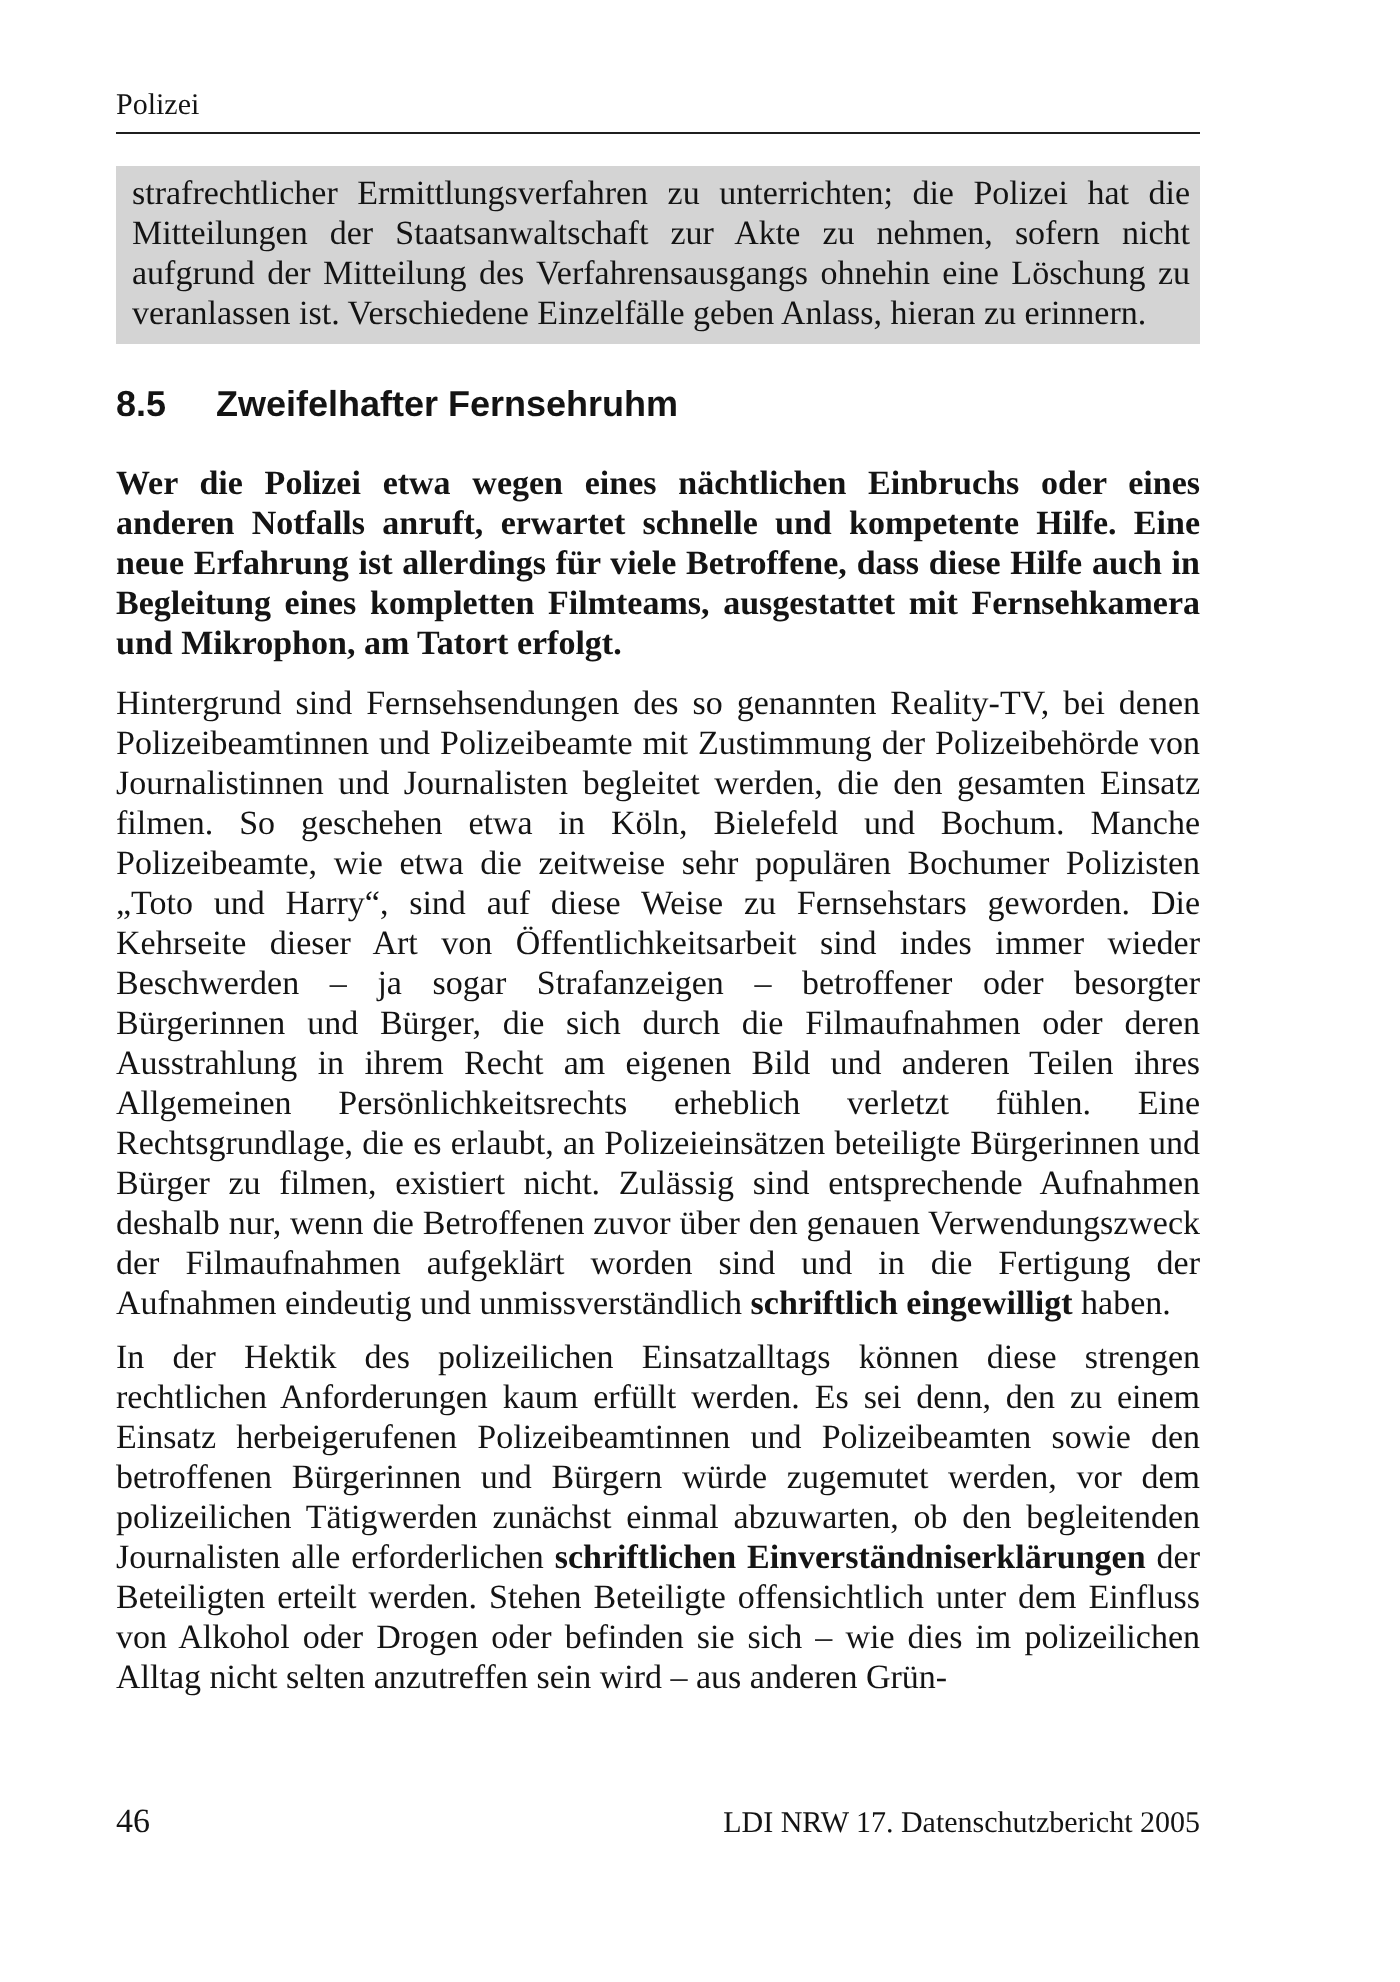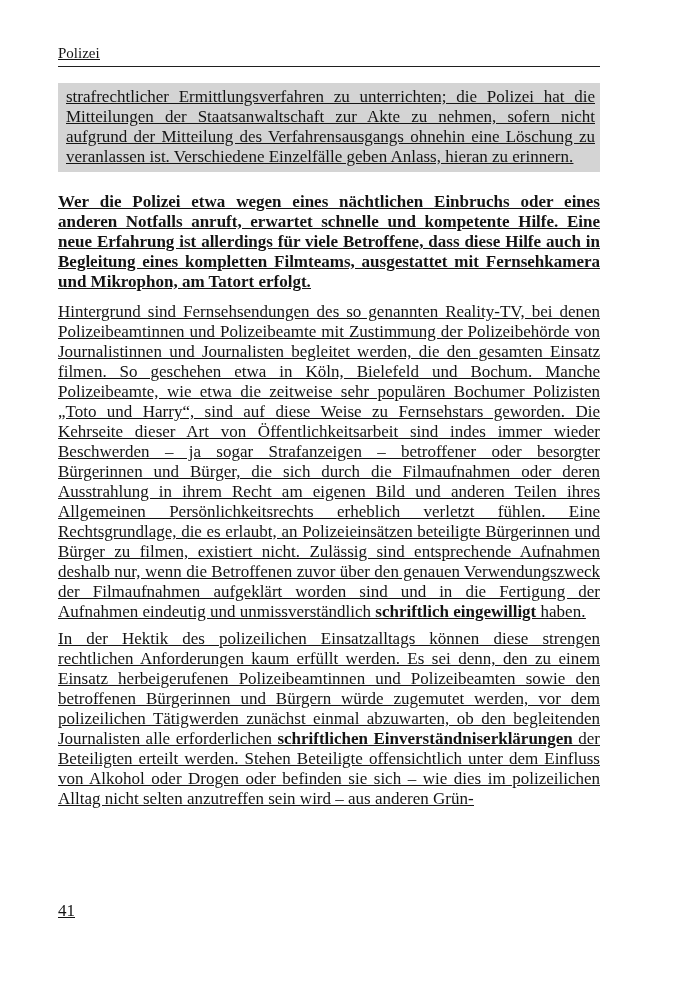--- a/index.html
+++ b/index.html
@@ -1,20 +1,20 @@
 <!DOCTYPE html>
 <html lang="de" style="--highlight: #d4d4d4; --text: #141414; --rule: #1f1f1f;"><head>
 <meta charset="utf-8">
 <style>
   :root {
     --highlight: #d4d4d4;
     --text: #141414;
     --rule: #1f1f1f;
   }
-  * { margin: 0; padding: 0; box-sizing: border-box; text-decoration: underline; }
+  * { margin: 0; padding: 0; box-sizing: border-box; }
   html, body { background: #ffffff; }
   .page {
     position: relative;
     width: 700px;
     height: 991px;
     background: #ffffff;
     color: var(--text);
     padding: 44px 100px 0 58px;
     font-family: "Liberation Serif", "DejaVu Serif", serif;
     overflow: hidden;
@@ -74,24 +74,29 @@
 <body>
 
 <div class="page">
 
   <div class="running-header">
     <span>Polizei</span>
   </div>
 
   <p class="highlight-par">strafrechtlicher Ermittlungsverfahren zu unterrichten; die Polizei hat die Mitteilungen der Staatsanwaltschaft zur Akte zu nehmen, sofern nicht aufgrund der Mitteilung des Verfahrensausgangs ohnehin eine Löschung zu veranlassen ist. Verschiedene Einzelfälle geben Anlass, hieran zu erinnern.</p>
 
+  <h2 class="section-heading">
+    <span class="secnum">8.5</span>
+    <span class="sectitle">Zweifelhafter Fernsehruhm</span>
+  </h2>
 
   <p class="body-par lead">Wer die Polizei etwa wegen eines nächtlichen Einbruchs oder eines anderen Notfalls anruft, erwartet schnelle und kompetente Hilfe. Eine neue Erfahrung ist allerdings für viele Betroffene, dass diese Hilfe auch in Begleitung eines kompletten Filmteams, ausgestattet mit Fernsehkamera und Mikrophon, am Tatort erfolgt.</p>
 
   <p class="body-par par2"><span>Hintergrund sind Fernsehsendungen des so genannten Reality-TV, bei denen Polizeibeamtinnen und Polizeibeamte mit Zustimmung der Polizeibehörde von Journalistinnen und Journalisten begleitet werden, die den gesamten Einsatz filmen. So geschehen etwa in Köln, Bielefeld und Bochum. Manche Polizeibeamte, wie etwa die zeitweise sehr populären Bochumer Polizisten „Toto und Harry“, sind auf diese Weise zu Fernsehstars geworden. Die Kehrseite dieser Art von Öffentlichkeitsarbeit sind indes immer wieder Beschwerden – ja sogar Strafanzeigen – betroffener oder besorgter Bürgerinnen und Bürger, die sich durch die Filmaufnahmen oder deren Ausstrahlung in ihrem Recht am eigenen Bild und anderen Teilen ihres Allgemeinen Persönlichkeitsrechts erheblich verletzt fühlen. Eine Rechtsgrundlage, die es erlaubt, an Polizeieinsätzen beteiligte Bürgerinnen und Bürger zu filmen, existiert nicht. Zulässig sind entsprechende Aufnahmen deshalb nur, wenn die Betroffenen zuvor über den genauen Verwendungszweck der Filmaufnahmen aufgeklärt worden sind und in die Fertigung der Aufnahmen eindeutig und unmissverständlich </span><span class="bold">schriftlich eingewilligt</span><span> haben.</span></p>
 
   <p class="body-par par3"><span>In der Hektik des polizeilichen Einsatzalltags können diese strengen rechtlichen Anforderungen kaum erfüllt werden. Es sei denn, den zu einem Einsatz herbeigerufenen Polizeibeamtinnen und Polizeibeamten sowie den betroffenen Bürgerinnen und Bürgern würde zugemutet werden, vor dem polizeilichen Tätigwerden zunächst einmal abzuwarten, ob den begleitenden Journalisten alle erforderlichen </span><span class="bold">schriftlichen Einverständniserklärungen</span><span> der Beteiligten erteilt werden. Stehen Beteiligte offensichtlich unter dem Einfluss von Alkohol oder Drogen oder befinden sie sich – wie dies im polizeilichen Alltag nicht selten anzutreffen sein wird – aus anderen Grün-</span></p>
 
   <div class="page-footer">
-    <span class="pagenum">41</span>
+    <span class="pagenum">46</span>
+    <span class="report">LDI NRW 17. Datenschutzbericht 2005</span>
   </div>
 
 </div>
 
 </body></html>

